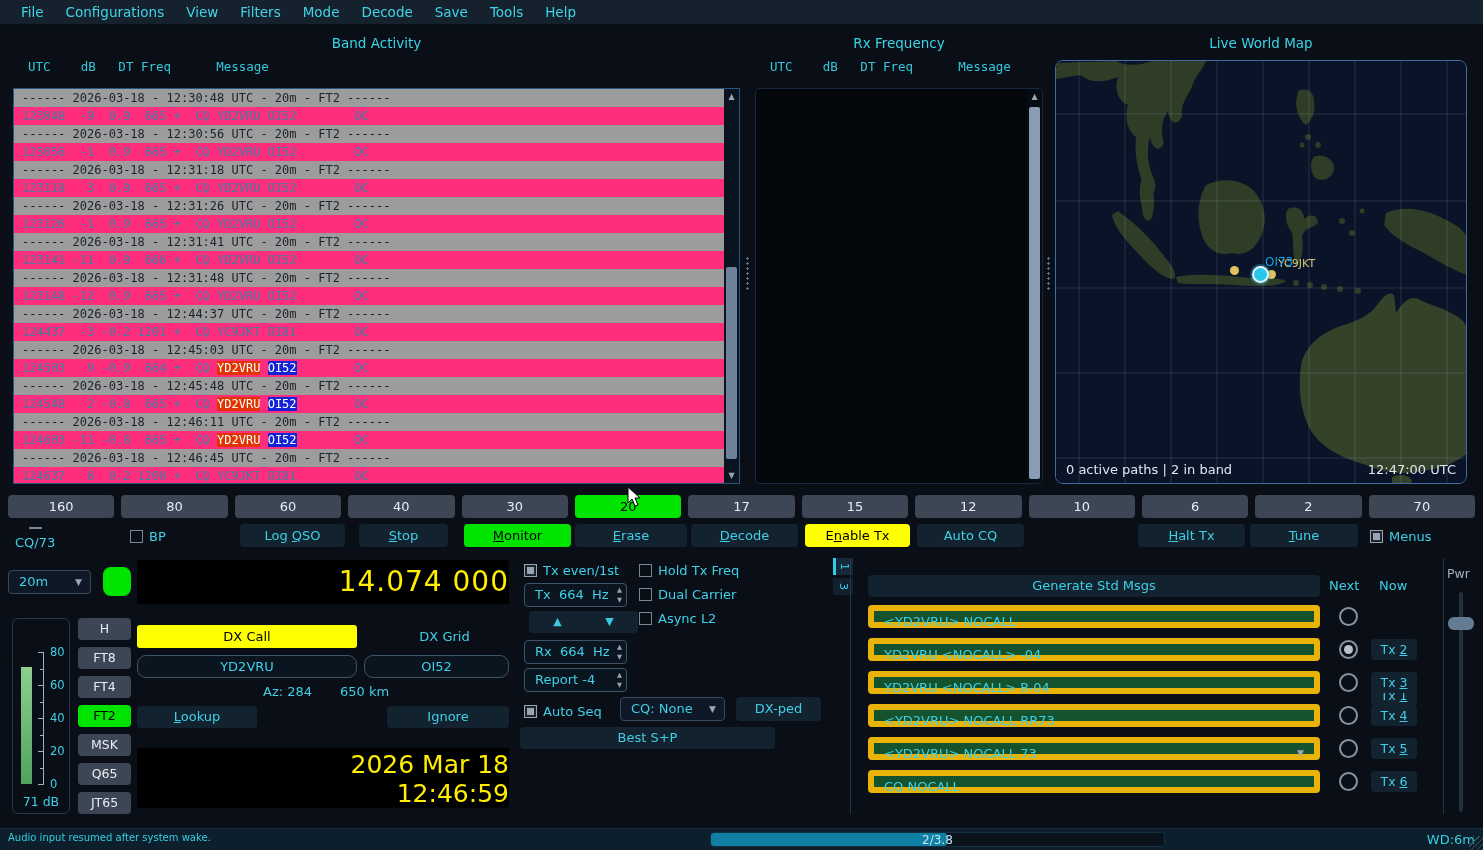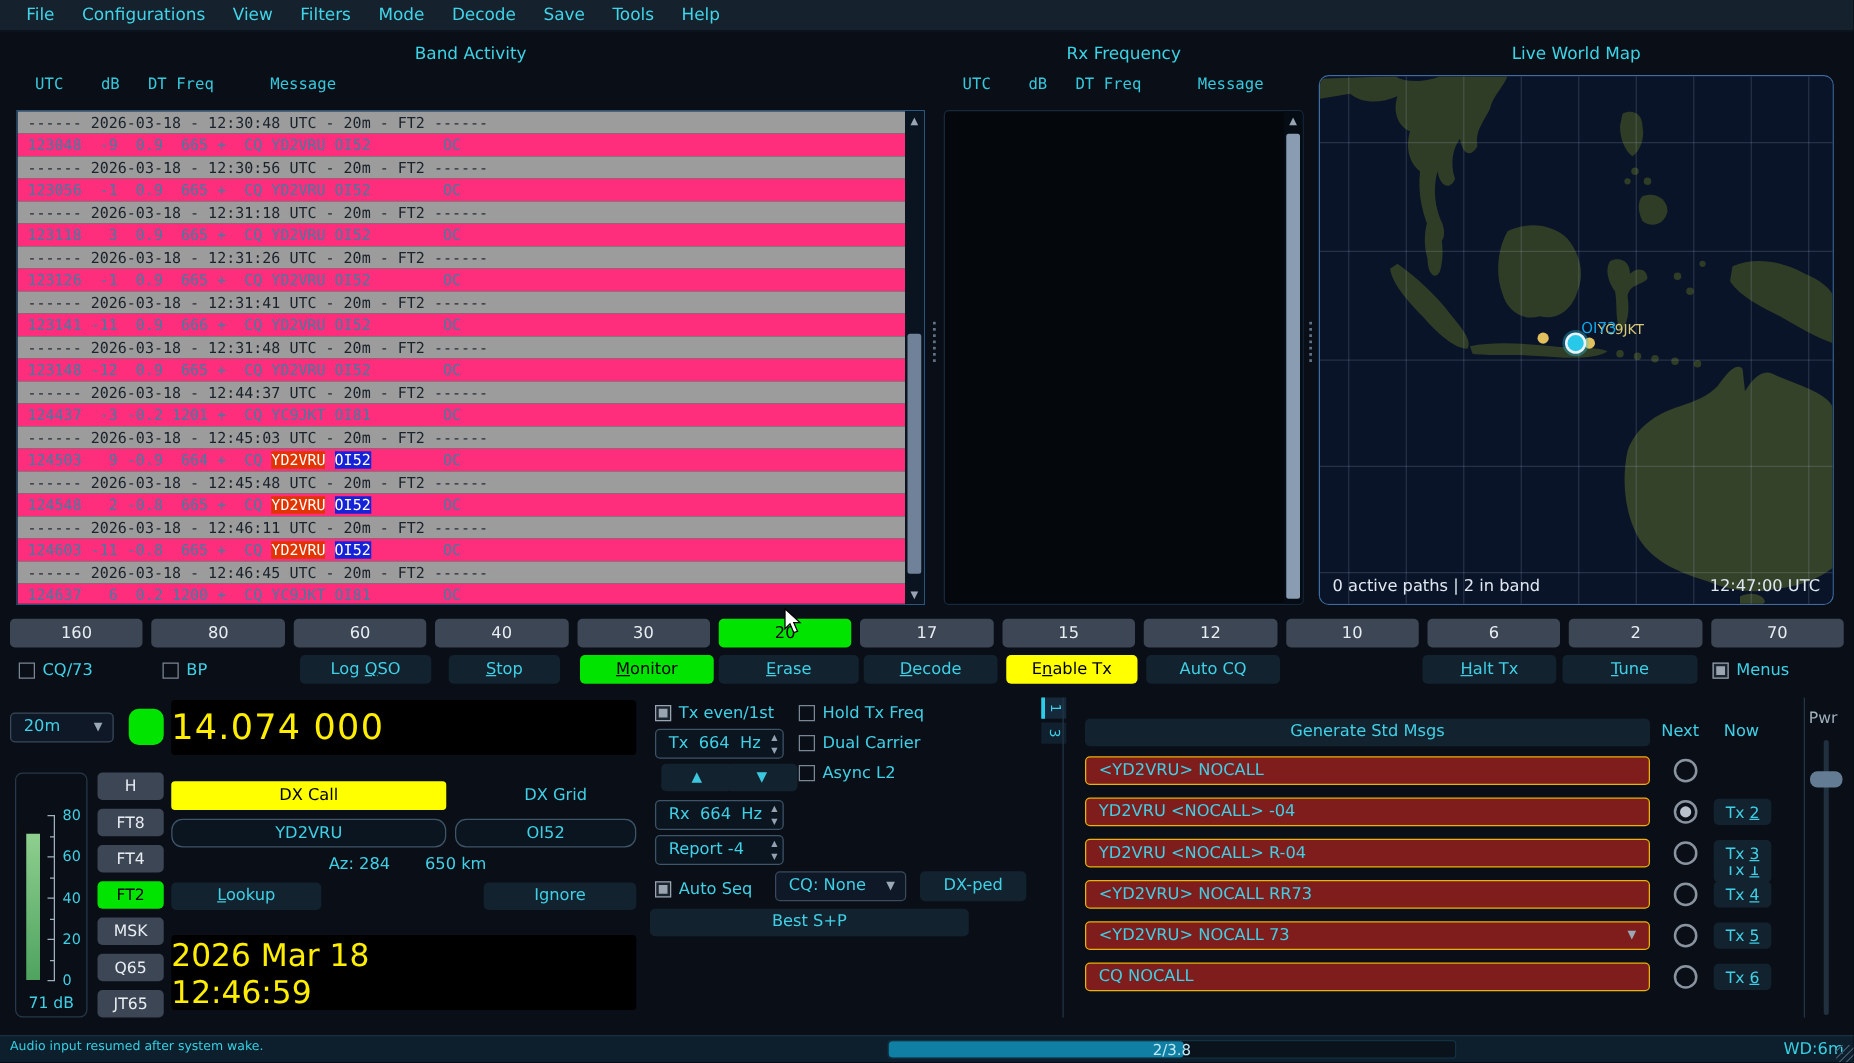--- a/index.html
+++ b/index.html
@@ -42,41 +42,41 @@
   .accel{text-decoration:underline;}
   .cbwrap{position:absolute;display:flex;align-items:center;gap:6px;font-size:13px;color:#3fd0e6;height:18px;}
   .cbx{width:13px;height:13px;border:1px solid #7a8694;background:transparent;display:inline-block;position:relative;box-sizing:border-box;}
   .cbx.on{border-color:#9aa4b0;background:#1b2530;}
   .cbx.on::after{content:"";position:absolute;left:2px;top:2px;right:2px;bottom:2px;background:#9aa4b0;}
   
   .field{position:absolute;background:#0a1520;border:1px solid #3e5468;border-radius:9px;color:#3fd0e6;font-size:13px;text-align:center;line-height:21px;box-sizing:border-box;}
   .combo{position:absolute;background:#0e1826;border:1px solid #3a4a5c;border-radius:4px;color:#3fd0e6;font-size:13px;line-height:22px;padding-left:10px;box-sizing:border-box;}
   .combo .caret{position:absolute;right:8px;top:0;color:#9aa8b6;font-size:9px;}
   .lamp{position:absolute;left:103px;top:567px;width:28px;height:29px;background:#00e400;border-radius:8px;}
-  .lcd{position:absolute;background:#000;border-radius:3px;color:#ffee00;text-align:left;}
+  .lcd{position:absolute;background:#000;border-radius:3px;color:#ffee00;text-align:right;}
   .modecol{position:absolute;left:78px;top:618px;display:flex;flex-direction:column;gap:7px;}
   .modebtn{width:53px;height:22px;background:#3c4654;border-radius:4px;color:#e8edf2;font-size:12.5px;text-align:center;line-height:22px;}
   .modebtn.active{background:#00e400;color:#000;}
   .meter{position:absolute;left:12px;top:618px;width:58px;height:196px;border:1px solid #26384a;border-radius:6px;box-sizing:border-box;}
   .mbar{position:absolute;left:8px;width:11px;background:linear-gradient(#8ecf8e,#4fa35f);}
   .maxis{position:absolute;left:30px;top:33px;width:1px;height:132px;background:#9fb0bf;}
   .mtick{position:absolute;background:#9fb0bf;height:1px;}
   .mlabel{position:absolute;left:37px;font-size:11.5px;color:#3fd0e6;}
   .mmark{position:absolute;left:1px;width:0;height:0;border-left:6px solid #0b0f14;border-top:4px solid transparent;border-bottom:4px solid transparent;}
   .mdb{position:absolute;left:0;right:0;bottom:4px;text-align:center;font-size:12.5px;color:#3fd0e6;}
   
   .spinner{position:absolute;width:103px;height:24px;background:#0a1520;border:1px solid #3e5468;border-radius:4px;color:#3fd0e6;font-size:13px;line-height:22px;box-sizing:border-box;padding-left:10px;}
   .spin{position:absolute;right:4px;top:1px;display:flex;flex-direction:column;line-height:10px;color:#93a1b0;font-size:6.5px;}
   .sqbtn{position:absolute;width:57px;height:22px;background:#13222f;border-radius:4px;color:#3bc8de;text-align:center;line-height:22px;font-size:11px;}
   .vtab{position:absolute;left:833px;width:20px;height:17px;background:#10202e;color:#3cd2e8;font-size:11px;text-align:center;line-height:17px;box-sizing:border-box;}
   .vtab span{display:inline-block;transform:rotate(90deg);}
   .vtab.sel{background:#16293a;border-left:3px solid #2bd0e8;}
   .vline{position:absolute;width:1px;background:#223544;}
   
-  .msg-field{position:absolute;left:868px;width:452px;height:23px;background:#7f1d1d;border:1px solid #eab308;border-radius:4px;box-sizing:border-box;color:#3fd0e6;font-size:13px;line-height:21px;padding-left:10px;}
+  .msg-field{position:absolute;left:868px;width:452px;height:23px;background:#14532d;border:6px solid #eab308;border-radius:4px;box-sizing:border-box;color:#3fd0e6;font-size:13px;line-height:21px;padding-left:10px;}
   .radio{position:absolute;left:1339px;width:15px;height:15px;border:2px solid #8a93a0;border-radius:50%;box-sizing:content-box;}
   .radio.sel::after{content:"";position:absolute;left:3px;top:3px;width:9px;height:9px;border-radius:50%;background:#b9c1cc;}
   .txbtn{position:absolute;left:1371px;width:46px;height:21px;background:#13222f;border-radius:4px;color:#3fd0e6;font-size:12.5px;text-align:center;line-height:21px;}
   .hdrlbl{position:absolute;font-size:13px;color:#3fd0e6;}
   .pwr{position:absolute;left:1447px;top:566px;font-size:12.5px;color:#9fb0bf;}
   .vsl-track{position:absolute;left:1459px;top:592px;width:4px;height:220px;background:#20303f;border-radius:2px;}
   .vsl-handle{position:absolute;left:1448px;top:617px;width:26px;height:13px;background:#647c93;border-radius:6px;}
   
   .statusbar{position:absolute;left:0;top:828px;width:1483px;height:22px;background:#0d1f2c;border-top:1px solid #1a3040;box-sizing:border-box;}
   .status-msg{position:absolute;left:8px;top:3px;font-size:10px;color:#35cfe2;}
@@ -219,21 +219,21 @@
       <div class="bandbtn">10</div>
       <div class="bandbtn">6</div>
       <div class="bandbtn">2</div>
       <div class="bandbtn">70</div>
     </div>
 
   <svg class="cursor" width="18" height="22" viewBox="0 0 18 22">
     <polygon points="1,1 1,17 5,13 8,20 11,19 8,12 13,12" fill="#ffffff" stroke="#000000" stroke-width="1"></polygon>
   </svg>
 
-  <label class="cbwrap" style="left:15px;top:527px;">
+  <label class="cbwrap" style="left:15px;top:527px;flex-direction:column;">
       <span class="cbx"></span>
       <span>CQ/73</span>
     </label>
   <label class="cbwrap" style="left:130px;top:527px;">
       <span class="cbx"></span>
       <span>BP</span>
     </label>
   <div class="btn" style="left:240px;width:105px;"><span>Log </span><span class="accel">Q</span><span>SO</span></div>
   <div class="btn" style="left:359px;width:89px;"><span class="accel">S</span><span>top</span></div>
   <div class="btn green" style="left:464px;width:107px;"><span class="accel">M</span><span>onitor</span></div>

